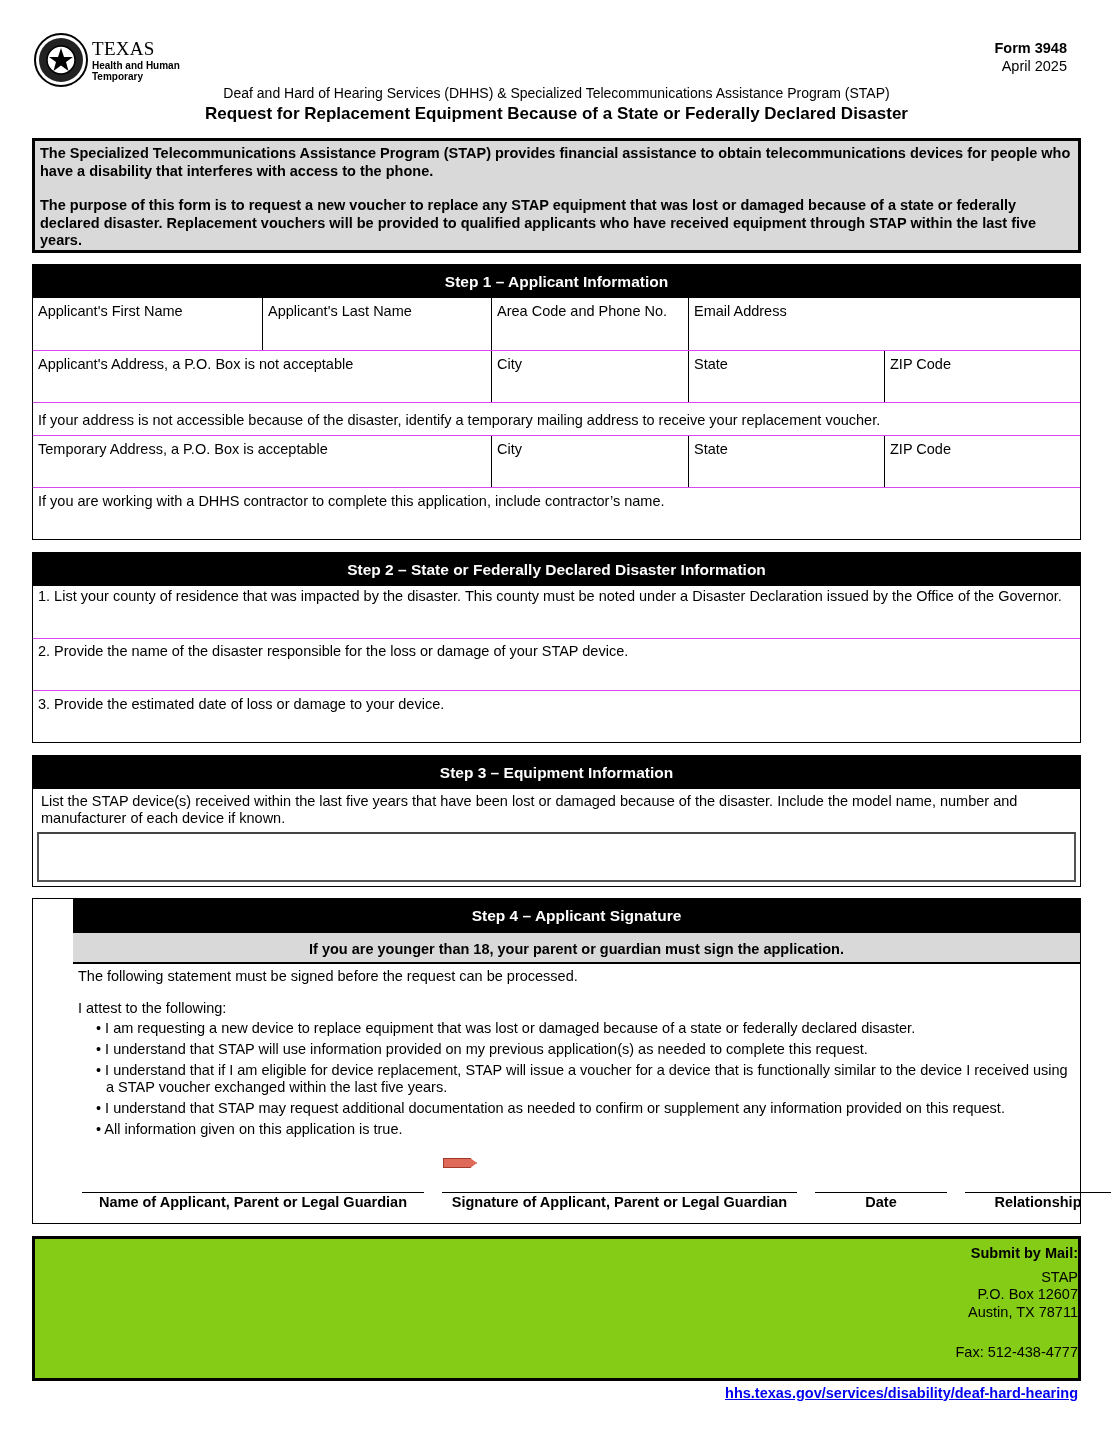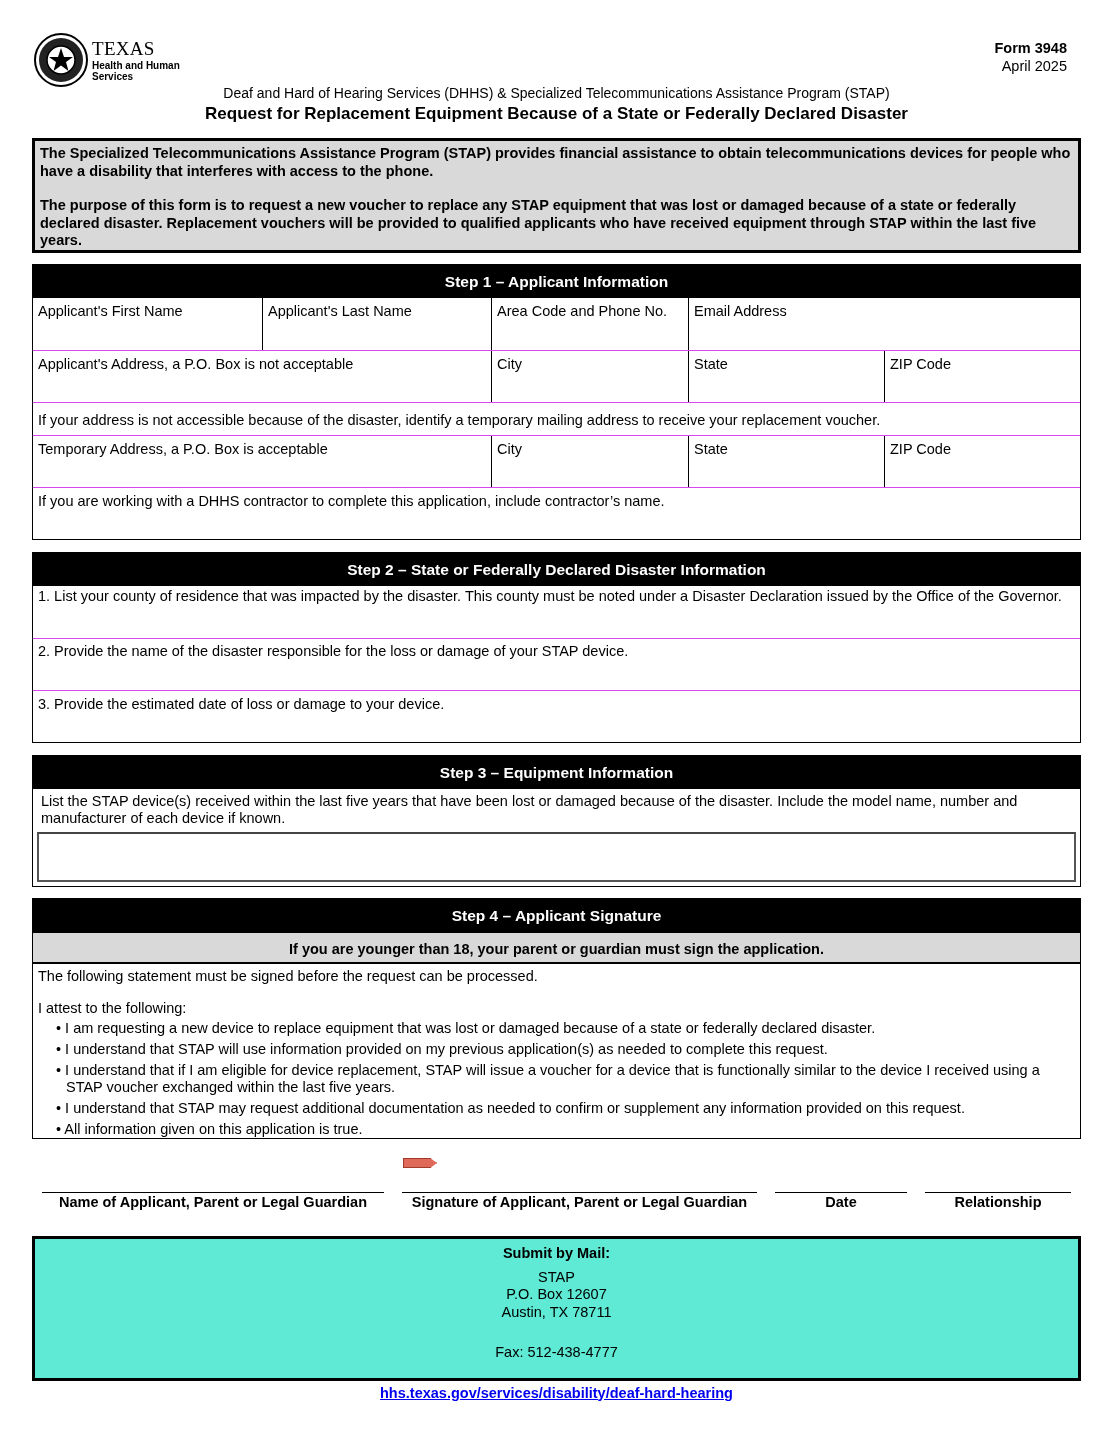--- a/index.html
+++ b/index.html
@@ -43,41 +43,41 @@
   .note { background: #d9d9d9; text-align: center; font-weight: bold; height: 32px; line-height: 32px; border-top: 1px solid #000; border-bottom: 2px solid #000; font-size: 14.5px; }
   .sig-body { padding: 4px 5px; font-size: 14.5px; }
   .sig-body p { margin: 0; }
   .bullets { list-style: none; padding: 0 0 0 18px; margin: 4px 0 0 0; }
   .bullets li { margin-bottom: 4px; padding-left: 10px; text-indent: -10px; line-height: 17px; }
   .bullets li::before { content: "• "; }
   .sign-here { position: absolute; left: 370px; top: 194px; width: 34px; height: 10px; background: #e06a5a; border: 1px solid #a03a2a; clip-path: polygon(0 0, 80% 0, 100% 50%, 80% 100%, 0 100%); }
   .sig-line { position: absolute; top: 228px; border-top: 1px solid #000; text-align: center; font-weight: bold; padding-top: 1px; font-size: 14.5px; }
 
   .submit {
-    left: 32px; top: 1236px; width: 1049px; height: 145px; background: #5eead4;
-    border: 3px solid #000; text-align: center; font-size: 14.5px; line-height: 17.5px; padding-top: 6px;
+    left: 32px; top: 1236px; width: 1049px; height: 145px; background: #84cc16;
+    border: 3px solid #000; text-align: right; font-size: 14.5px; line-height: 17.5px; padding-top: 6px;
   }
   .submit .hd { font-weight: bold; margin-bottom: 6px; }
   .submit .gap { margin-top: 23px; }
   .submit a { color: #0000ee; font-weight: bold; text-decoration: underline; }
 </style>
 </head>
 <body>
 
 <div class="abs logo">
   <svg width="54" height="54" viewBox="0 0 54 54" style="position:absolute;left:0;top:0">
     <circle cx="27" cy="27" r="26" fill="#fff" stroke="#000" stroke-width="2"></circle>
     <circle cx="27" cy="27" r="22" fill="#222"></circle>
     <circle cx="27" cy="27" r="14" fill="#fff" stroke="#000" stroke-width="1.5"></circle>
     <polygon points="27,15 30,24 39,24 32,29 34.5,38 27,32.5 19.5,38 22,29 15,24 24,24" fill="#000"></polygon>
   </svg>
   <div class="logo-text">
     <div class="logo-texas">TEXAS</div>
     <div class="logo-sub">Health and Human</div>
-    <div class="logo-sub" style="margin-top:0">Services</div>
+    <div class="logo-sub" style="margin-top:0">Temporary</div>
   </div>
 </div>
 
 <div class="abs formno">
   <div><b>Form 3948</b></div>
   <div>April 2025</div>
 </div>
 
 <div class="abs subtitle">Deaf and Hard of Hearing Services (DHHS) &amp; Specialized Telecommunications Assistance Program (STAP)</div>
 <div class="abs title">Request for Replacement Equipment Because of a State or Federally Declared Disaster</div>
@@ -127,21 +127,21 @@
     <div class="cell" style="flex:1; padding-top:5px">3. Provide the estimated date of loss or damage to your device.</div>
   </div>
 </div>
 
 <div class="abs section" style="top:755px; height:132px;">
   <div class="step-head">Step 3 – Equipment Information</div>
   <div class="equip-text">List the STAP device(s) received within the last five years that have been lost or damaged because of the disaster. Include the model name, number and manufacturer of each device if known.</div>
   <div class="equip-box"></div>
 </div>
 
-<div class="abs section" style="top:898px; height:241px;">
+<div class="abs section" style="top:898px; height:326px;padding-left:40px;">
   <div class="step-head">Step 4 – Applicant Signature</div>
   <div class="note">If you are younger than 18, your parent or guardian must sign the application.</div>
   <div class="sig-body" style="position:relative; height:258px;">
     <p>The following statement must be signed before the request can be processed.</p>
     <p style="margin-top:16px">I attest to the following:</p>
     <ul class="bullets">
       <li>I am requesting a new device to replace equipment that was lost or damaged because of a state or federally declared disaster.</li>
       <li>I understand that STAP will use information provided on my previous application(s) as needed to complete this request.</li>
       <li>I understand that if I am eligible for device replacement, STAP will issue a voucher for a device that is functionally similar to the device I received using a STAP voucher exchanged within the last five years.</li>
       <li>I understand that STAP may request additional documentation as needed to confirm or supplement any information provided on this request.</li>

